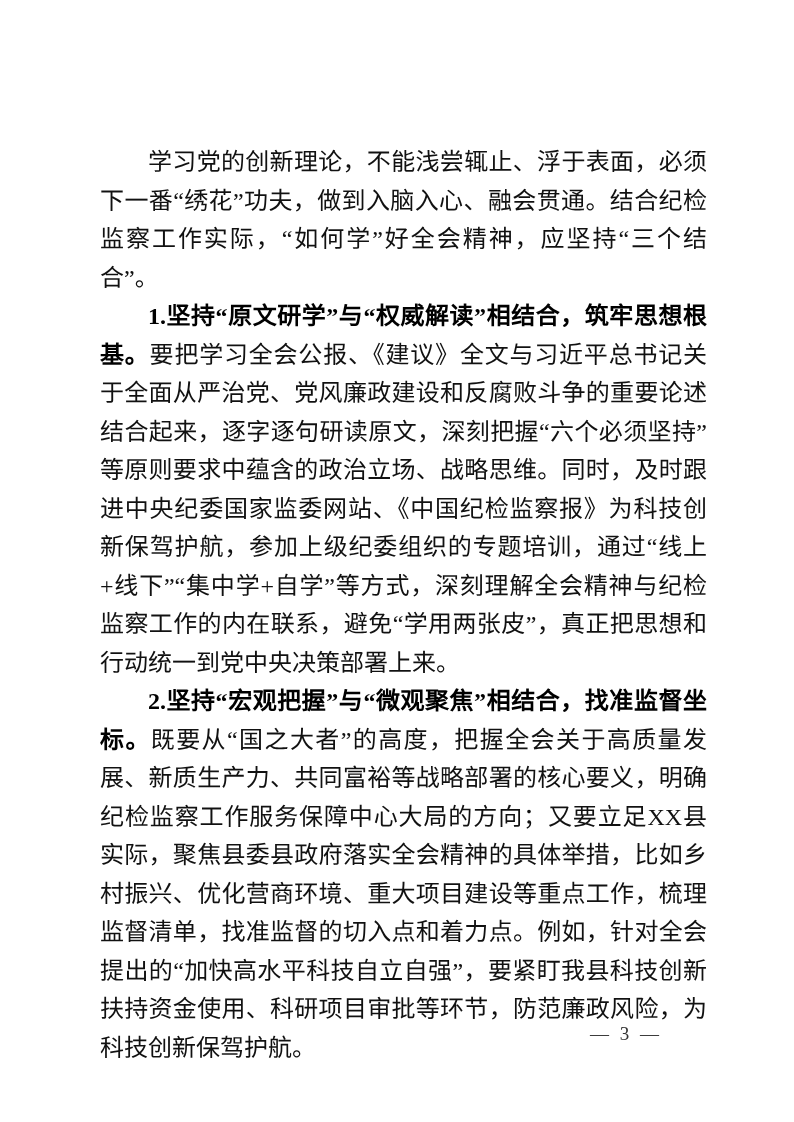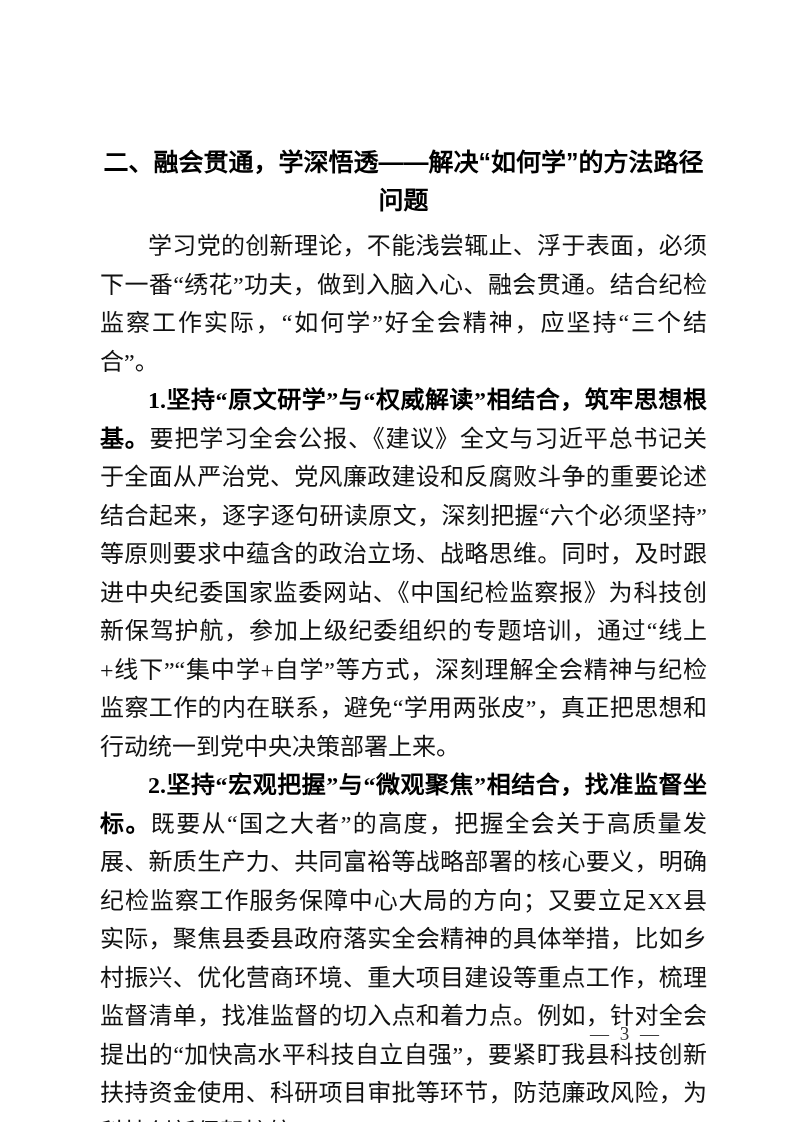--- a/index.html
+++ b/index.html
@@ -58,21 +58,20 @@
     color: #333333;
     font-family: "Liberation Serif", "DejaVu Serif", serif;
   }
 </style>
 </head>
 <body>
 
 <div class="page">
   <div class="content">
 
-    <h1 class="heading">二、融会贯通，学深悟透——解决“如何学”的方法路径问题</h1>
 
     <p class="para"><b class="lead"></b><span>学习党的创新理论，不能浅尝辄止、浮于表面，必须下一番“绣花”功夫，做到入脑入心、融会贯通。结合纪检监察工作实际，“如何学”好全会精神，应坚持“三个结合”。</span></p>
 
     <p class="para"><b class="lead">1.坚持“原文研学”与“权威解读”相结合，筑牢思想根基。</b><span>要把学习全会公报、《建议》全文与习近平总书记关于全面从严治党、党风廉政建设和反腐败斗争的重要论述结合起来，逐字逐句研读原文，深刻把握“六个必须坚持”等原则要求中蕴含的政治立场、战略思维。同时，及时跟进中央纪委国家监委网站、《中国纪检监察报》为科技创新保驾护航，参加上级纪委组织的专题培训，通过“线上+线下”“集中学+自学”等方式，深刻理解全会精神与纪检监察工作的内在联系，避免“学用两张皮”，真正把思想和行动统一到党中央决策部署上来。</span></p>
 
     <p class="para"><b class="lead">2.坚持“宏观把握”与“微观聚焦”相结合，找准监督坐标。</b><span>既要从“国之大者”的高度，把握全会关于高质量发展、新质生产力、共同富裕等战略部署的核心要义，明确纪检监察工作服务保障中心大局的方向；又要立足XX县实际，聚焦县委县政府落实全会精神的具体举措，比如乡村振兴、优化营商环境、重大项目建设等重点工作，梳理监督清单，找准监督的切入点和着力点。例如，针对全会提出的“加快高水平科技自立自强”，要紧盯我县科技创新扶持资金使用、科研项目审批等环节，防范廉政风险，为科技创新保驾护航。</span></p>
 
   </div>
 
   <div class="page-number">— 3 —</div>

